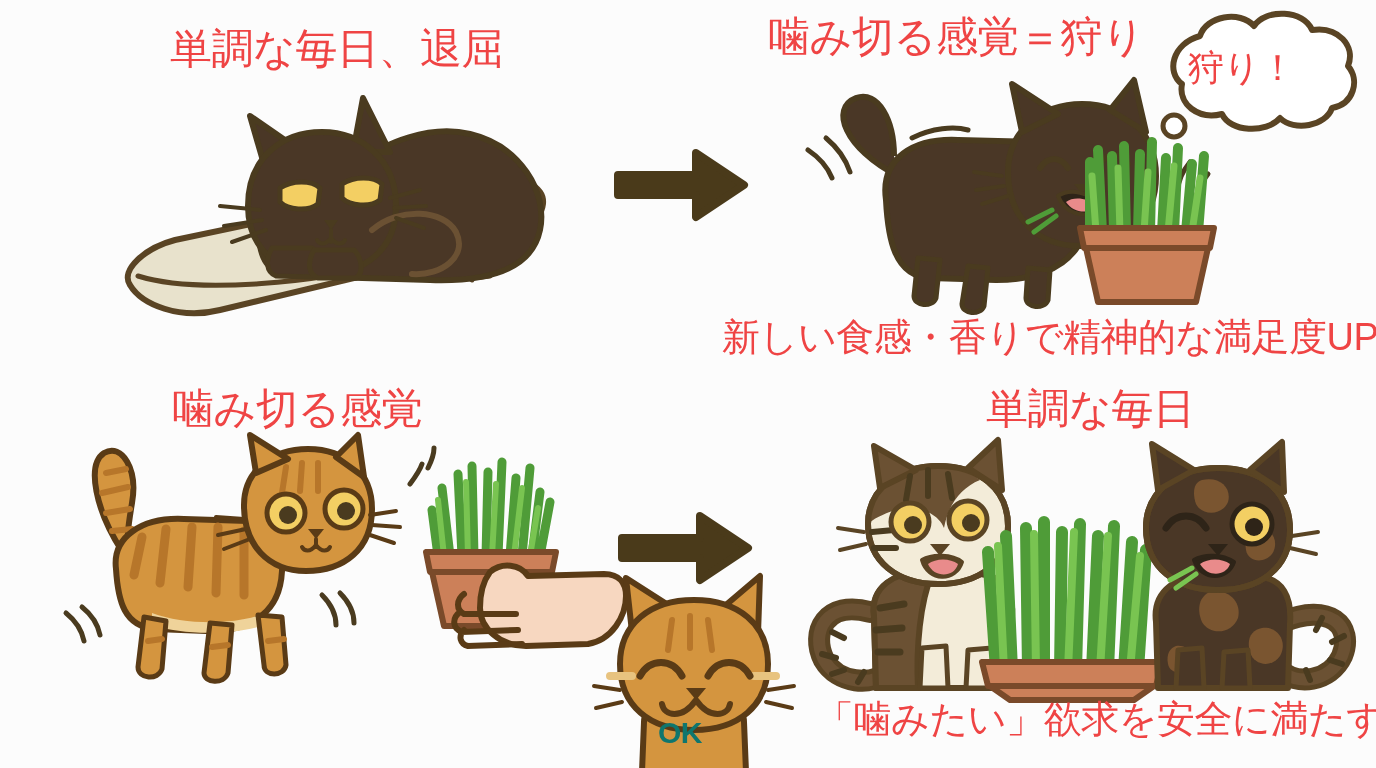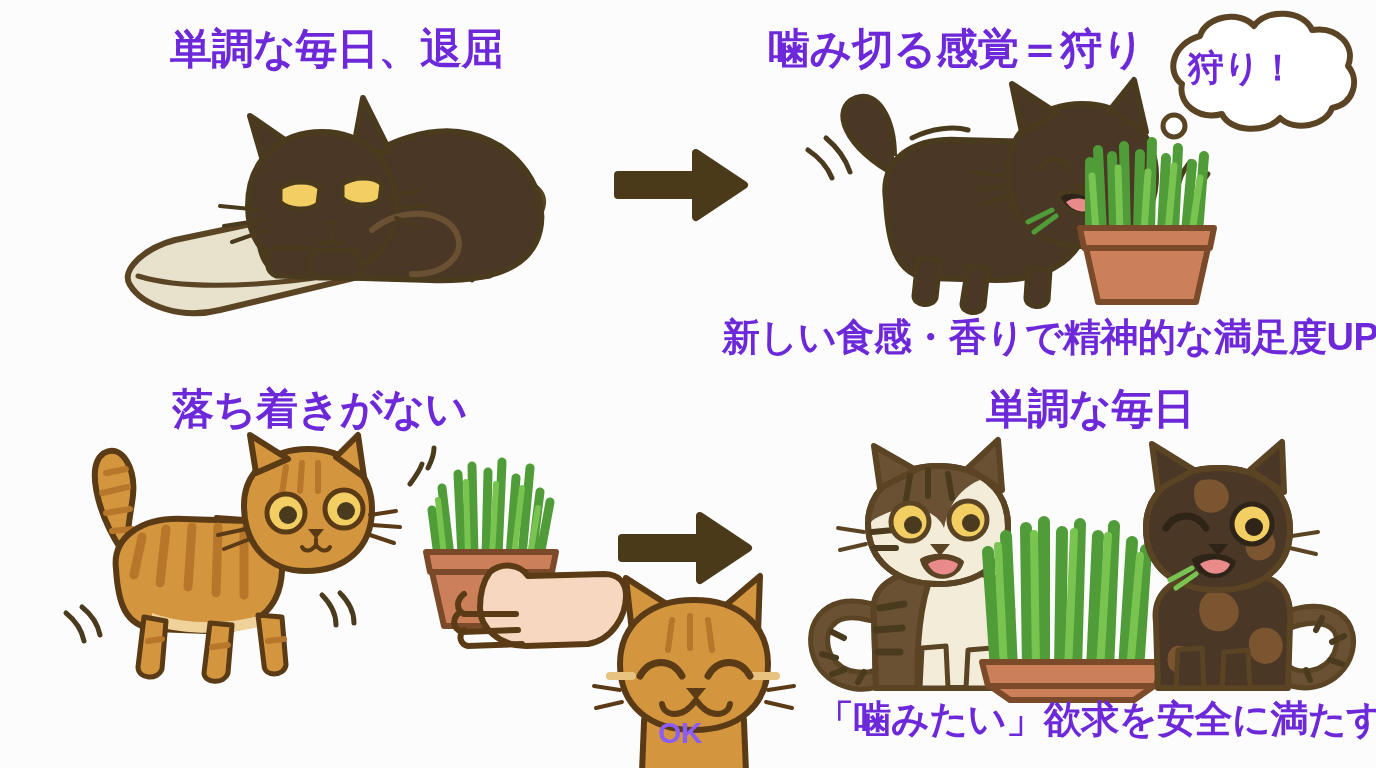--- a/index.html
+++ b/index.html
@@ -6,30 +6,30 @@
   body{
     width:1376px;height:768px;
     background:#fcfcfc;
     font-family:"Liberation Sans","DejaVu Sans",sans-serif;
     overflow:hidden;
     position:relative;
   }
   #stage{position:relative;width:1376px;height:768px;}
   .abs{position:absolute;}
   .cap{
-    font-weight:bold;
-    color:#6d28d9;
+    font-weight:normal;
+    color:#ef4444;
     white-space:nowrap;
     letter-spacing:-0.5px;
     line-height:1;
   }
   .cap-top{font-size:42px;}
   .cap-sub{font-size:38px;}
   .cap-bub{font-size:36px;text-align:right;}
-  .cap-ok{font-size:30px;font-weight:bold;color:#8b5cf6;}
+  .cap-ok{font-size:30px;font-weight:bold;color:#0f766e;}
   svg{display:block;overflow:visible;}
 </style>
 </head>
 <body style="background: rgb(252, 252, 252);">
 
 <div id="stage">
 
   <div class="abs cap cap-top" style="left:170px;top:28px;">単調な毎日、退屈</div>
 
   <div class="abs" style="left:100px;top:80px;">
@@ -69,21 +69,21 @@
       </g>
     </svg>
   </div>
 
   <div class="abs" style="left:610px;top:145px;">
     <svg width="140" height="80" viewBox="0 0 140 80">
       <path d="M8 30 L86 30 L86 8 L134 40 L86 72 L86 50 L8 50 Z" fill="#4a3a1a" stroke="#4a3a1a" stroke-width="8" stroke-linejoin="round"></path>
     </svg>
   </div>
 
-  <div class="abs cap cap-top" style="left:768px;top:28px;">噛み切る感覚＝狩り</div>
+  <div class="abs cap cap-top" style="left:768px;top:16px;">噛み切る感覚＝狩り</div>
 
   <div class="abs" style="left:1148px;top:8px;">
     <svg width="220" height="130" viewBox="0 0 220 130">
       <path d="M52 28 C58 8 92 2 106 18 C118 0 156 2 164 22
                C190 18 208 38 200 58 C212 72 206 96 184 100
                C178 118 146 124 132 110 C118 126 82 124 74 106
                C50 112 30 96 34 76 C18 64 24 36 52 28 Z" fill="#ffffff" stroke="#5a4424" stroke-width="6" stroke-linejoin="round"></path>
       <circle cx="26" cy="118" r="11" fill="#ffffff" stroke="#5a4424" stroke-width="5"></circle>
     </svg>
     <div class="abs cap cap-bub" style="left:40px;top:42px;">狩り！</div>
@@ -138,21 +138,21 @@
                  M396 152 L402 84 M408 152 L414 76" fill="none" stroke="#4f9c38" stroke-width="10" stroke-linecap="round"></path>
         <path d="M306 152 L302 96 M330 152 L328 88 M354 152 L358 92 M378 152 L384 86 M402 152 L410 98" fill="none" stroke="#79c451" stroke-width="7" stroke-linecap="round"></path>
         <path d="M290 148 L424 148 L420 168 L294 168 Z" fill="#cc8059" stroke="#7a4a2a" stroke-width="6" stroke-linejoin="round"></path>
         <path d="M296 168 L418 168 L406 222 L308 222 Z" fill="#cc8059" stroke="#7a4a2a" stroke-width="6" stroke-linejoin="round"></path>
       </g>
     </svg>
   </div>
 
   <div class="abs cap cap-sub" style="left:722px;top:318px;">新しい食感・香りで精神的な満足度UP</div>
 
-  <div class="abs cap cap-top" style="left:172px;top:388px;">落ち着きがない</div>
+  <div class="abs cap cap-top" style="left:172px;top:388px;">噛み切る感覚</div>
 
   <div class="abs" style="left:60px;top:435px;">
     <svg width="380" height="250" viewBox="0 0 380 250">
 
       <g>
         <path d="M6 178 C16 186 22 196 24 206 M22 172 C32 180 38 190 40 200" fill="none" stroke="#4a3b1f" stroke-width="5" stroke-linecap="round"></path>
         <path d="M262 160 C272 170 276 180 276 190 M280 158 C290 168 294 178 294 188" fill="none" stroke="#4a3b1f" stroke-width="5" stroke-linecap="round"></path>
       </g>
 
       <path d="M62 116 C36 76 26 30 44 18 C62 8 78 34 72 68 C68 92 66 106 70 116 Z" fill="#d4953f" stroke="#5a3b16" stroke-width="6" stroke-linejoin="round"></path>

